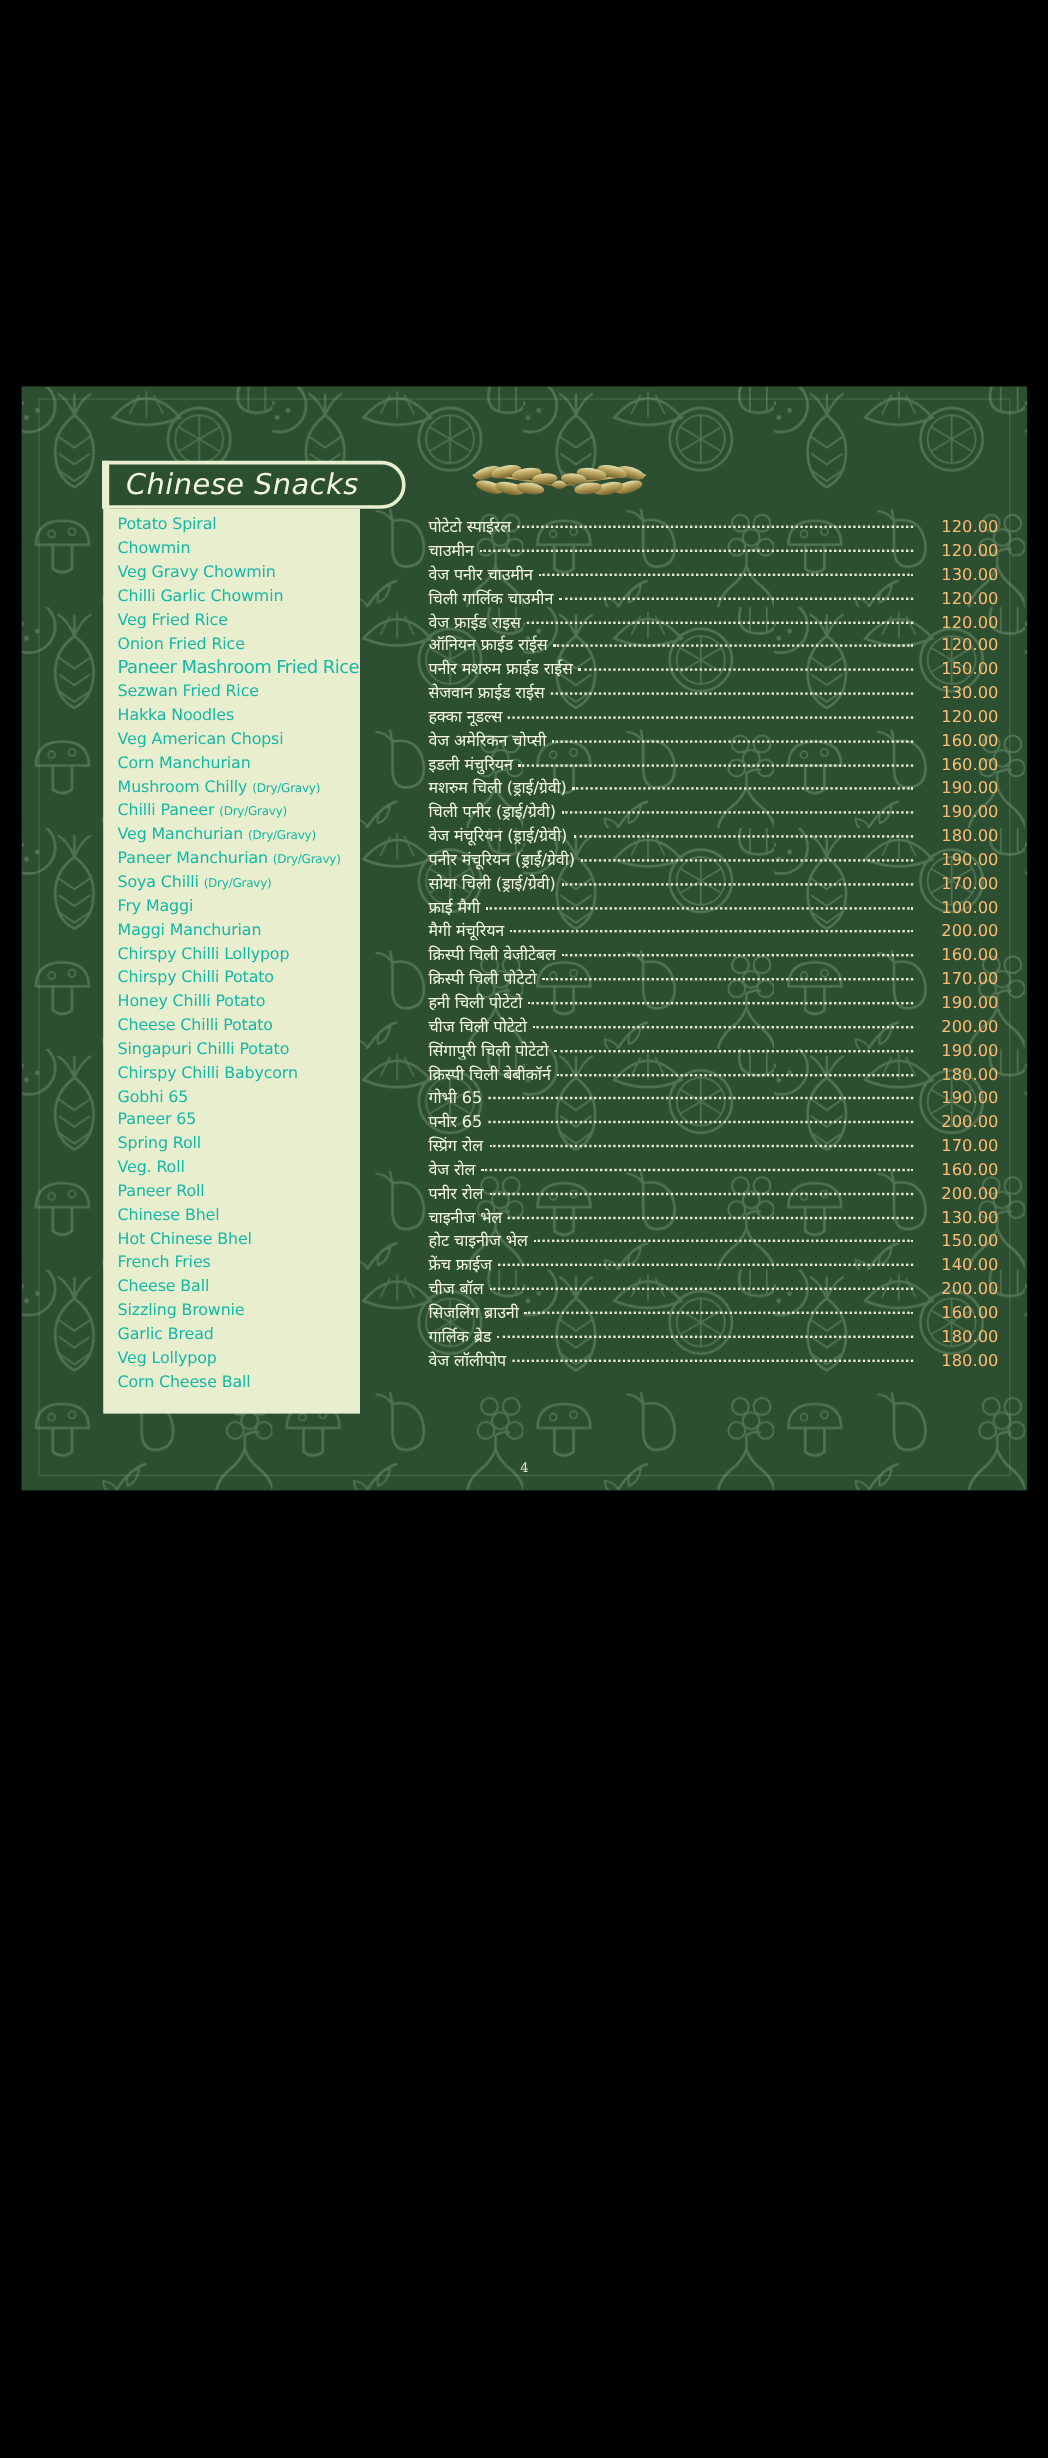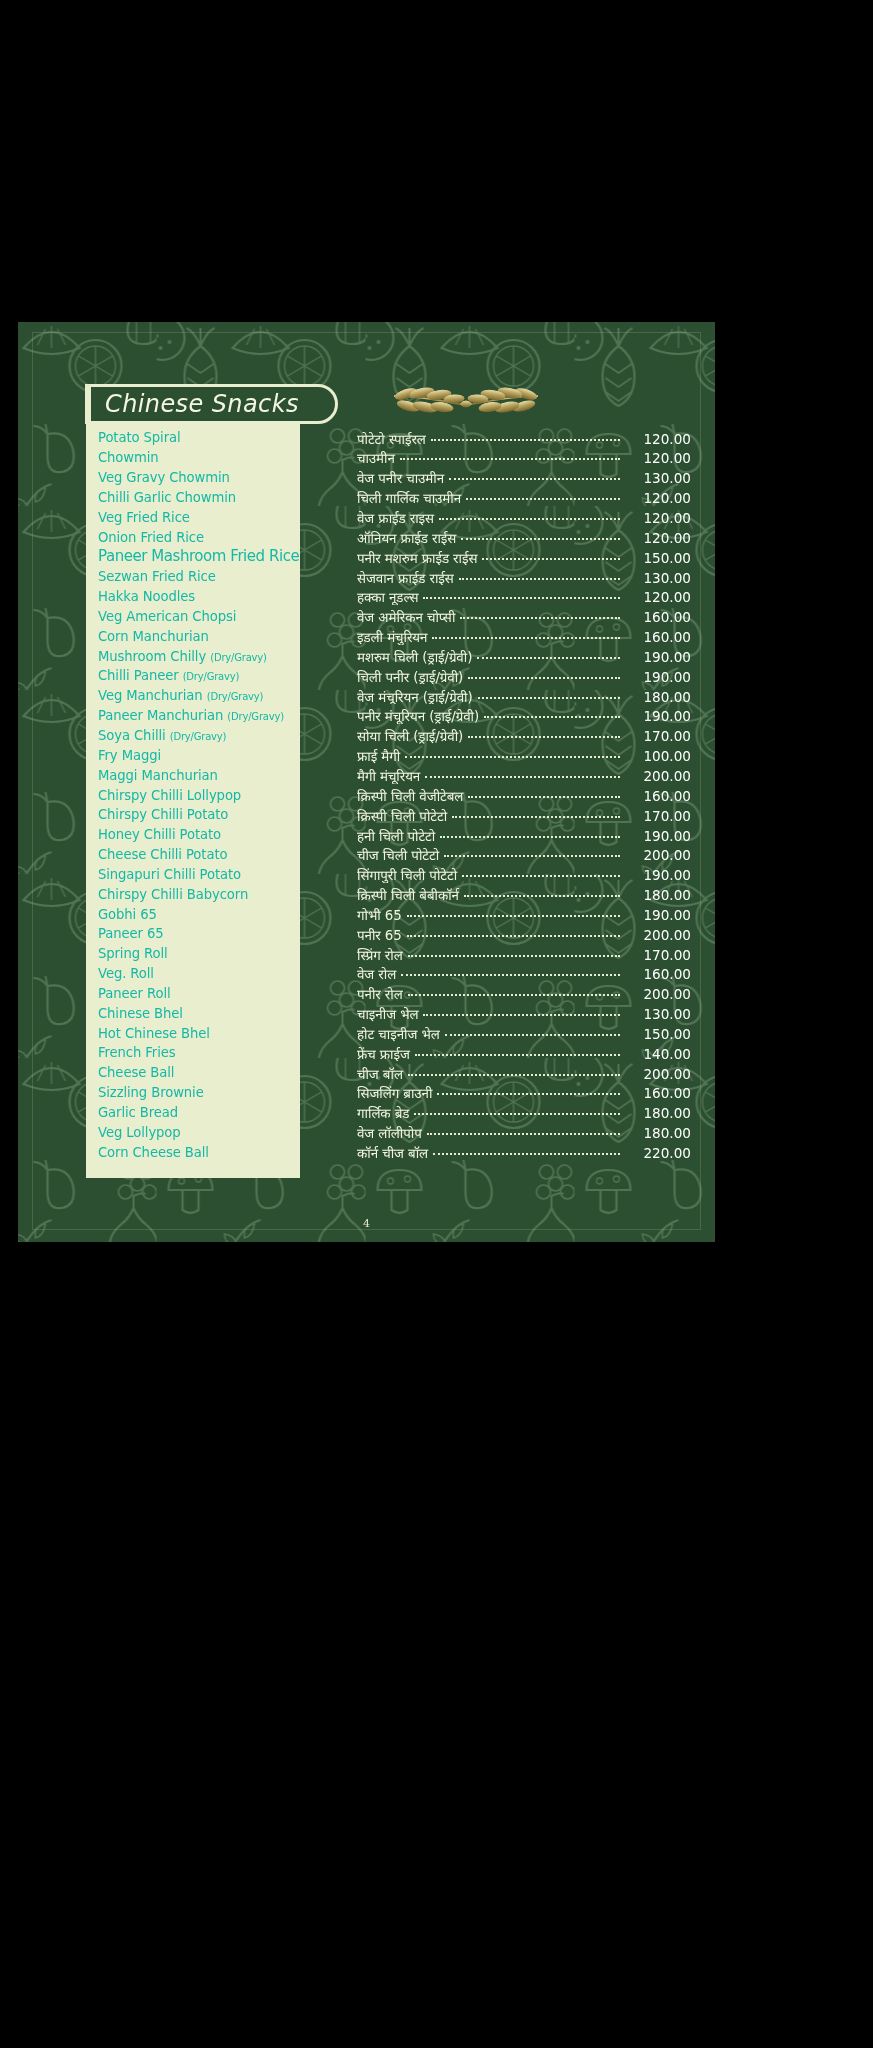--- a/index.html
+++ b/index.html
@@ -20,21 +20,21 @@
     width: 873px;
     height: 2048px;
     background: #000000;
     overflow: hidden;
   }
 
   #menu-page {
     position: absolute;
     left: 18px;
     top: 322px;
-    width: 697px;
+    width: 838px;
     height: 920px;
     background: #2d4f31;
     overflow: hidden;
   }
 
   
   #pattern-layer {
     position: absolute;
     inset: 0;
     opacity: .55;
@@ -182,21 +182,21 @@
     left: 0; right: 0;
     bottom: 3px;
     border-bottom: 2.2px dotted #e7edd6;
   }
   .price {
     flex: none;
     width: 66px;
     text-align: right;
     font-family: "DejaVu Sans", sans-serif;
     font-size: 13.6px;
-    color: #ffffff;
+    color: #fdba74;
     line-height: 1;
     white-space: nowrap;
   }
 
   
   #page-number {
     position: absolute;
     left: 0; right: 0;
     bottom: 12px;
     text-align: center;
@@ -615,24 +615,19 @@
           <div class="row">
             <div class="en"><span>Veg Lollypop</span></div>
             <div class="hi-wrap">
               <span class="hi">वेज लॉलीपोप</span>
               <span class="leader"></span>
               <span class="price">180.00</span>
             </div>
           </div>
           <div class="row">
             <div class="en"><span>Corn Cheese Ball</span></div>
-            <div class="hi-wrap">
-              <span class="hi">कॉर्न चीज बॉल</span>
-              <span class="leader"></span>
-              <span class="price">220.00</span>
-            </div>
           </div>
         </div>
     </div>
 
     <div id="page-number">4</div>
   </div>
 </div>
 
 </body></html>

